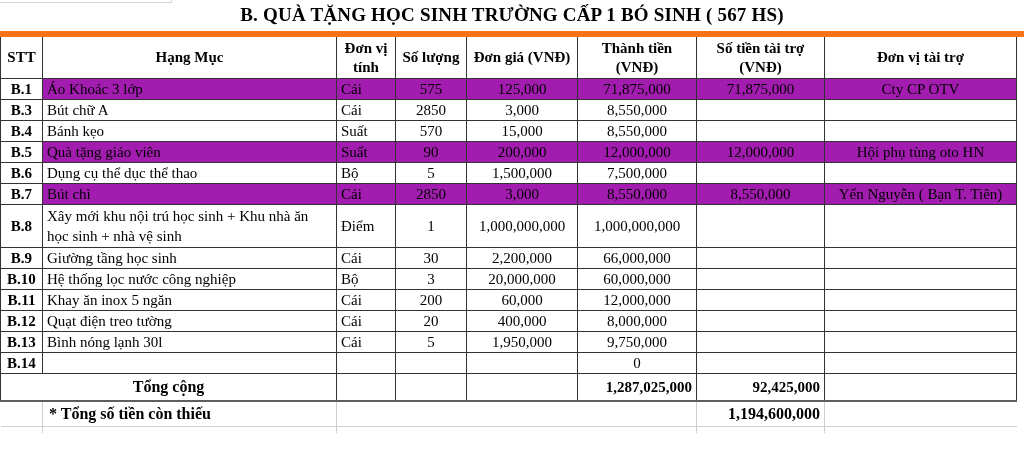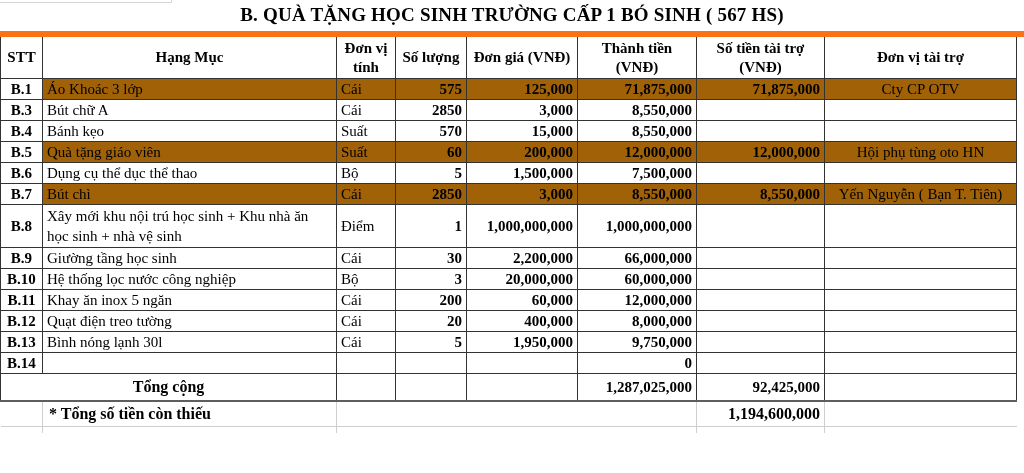--- a/index.html
+++ b/index.html
@@ -46,23 +46,23 @@
     line-height:19px;
     white-space:pre;
     padding:0 2px;
   }
   tbody tr{height:18px;}
   tbody tr.tall{height:43px;}
   td{line-height:20px;vertical-align:middle;}
   td.c-stt{font-weight:bold;text-align:center;}
   td.c-item{text-align:left;line-height:20px;}
   td.c-unit{text-align:left;}
-  td.c-num{text-align:right;font-weight:bold;}
+  td.c-num{text-align:center;}
   td.c-text{text-align:center;white-space:nowrap;}
-  tr.hl td{background:#a16207;}
+  tr.hl td{background:#a21caf;}
   tr.hl td.c-stt{background:#ffffff;}
   tr.tall td.c-item{line-height:20px;}
 
   tr.summary{height:27px;}
   tr.summary td{border-bottom:2px solid #5e5e5e;}
   td.sum-label{font-weight:bold;text-align:center;font-size:16px;}
   td.sum-num{font-weight:bold;text-align:right;}
 
   tr.light{height:26px;}
   tr.light td,tr.stub td{border:1px solid #cfcfcf;border-top:none;}
@@ -136,21 +136,21 @@
           <td class="c-num">570</td>
           <td class="c-num">15,000</td>
           <td class="c-num">8,550,000</td>
           <td class="c-num"></td>
           <td class="c-text"></td>
         </tr>
         <tr class="hl">
           <td class="c-stt">B.5</td>
           <td class="c-item">Quà tặng giáo viên</td>
           <td class="c-unit">Suất</td>
-          <td class="c-num">60</td>
+          <td class="c-num">90</td>
           <td class="c-num">200,000</td>
           <td class="c-num">12,000,000</td>
           <td class="c-num">12,000,000</td>
           <td class="c-text">Hội phụ tùng oto HN</td>
         </tr>
         <tr>
           <td class="c-stt">B.6</td>
           <td class="c-item">Dụng cụ thể dục thể thao</td>
           <td class="c-unit">Bộ</td>
           <td class="c-num">5</td>

